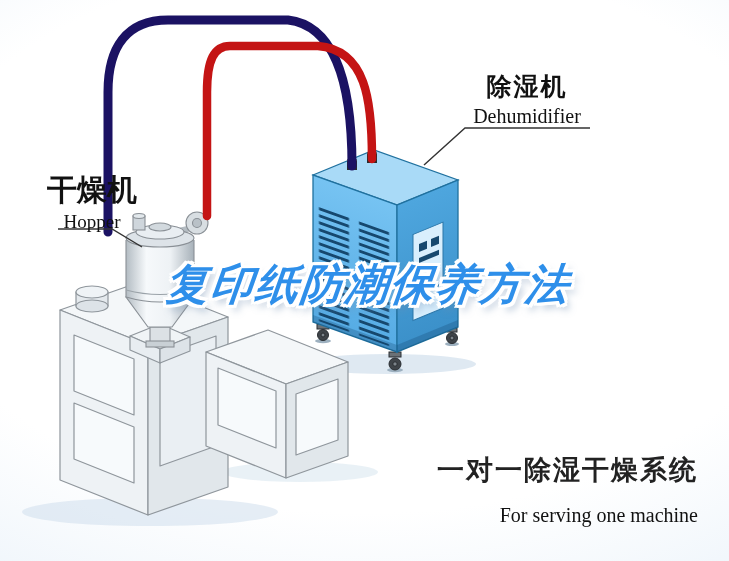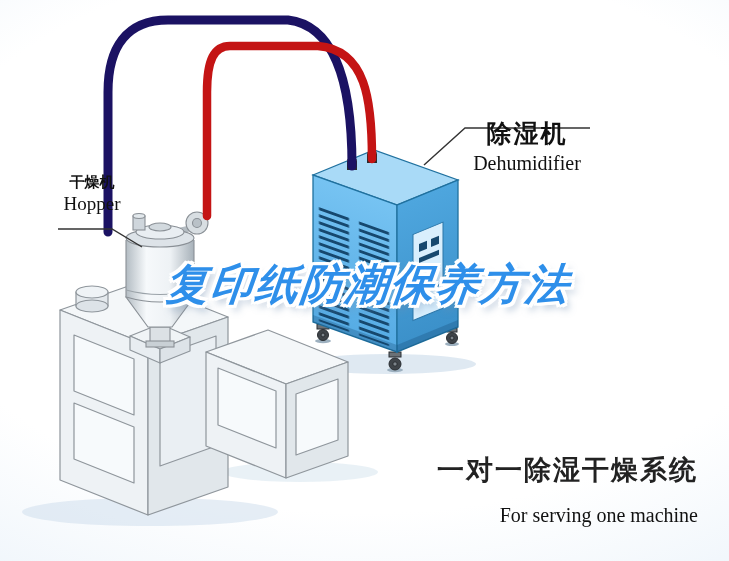--- a/index.html
+++ b/index.html
@@ -9,24 +9,24 @@
     overflow:hidden;
     background:
       radial-gradient(120% 95% at 50% 42%, #ffffff 52%, #e1edf8 100%);
     font-family:"Liberation Sans", sans-serif;
   }
   .canvas svg{position:absolute;left:0;top:0;}
   .label{position:absolute;text-align:center;color:#111;line-height:1.15;}
   .label .cn{font-weight:bold;}
   .label .en{font-family:"Liberation Serif", serif;}
   .hopper-label{left:44px;top:173px;width:96px;}
-  .hopper-label .cn{font-size:15px;}
+  .hopper-label .cn{font-size:30px;}
   .hopper-label .en{font-size:19px;margin-top:3px;}
   .dehum-label{left:452px;top:72px;width:150px;}
-  .dehum-label .cn{font-size:25px;letter-spacing:2px;margin-top:47px;}
+  .dehum-label .cn{font-size:25px;letter-spacing:2px;}
   .dehum-label .en{font-size:20px;margin-top:4px;}
   .title-overlay{
     position:absolute;left:148px;top:256px;width:440px;
     text-align:center;
     font-size:43px;font-weight:bold;font-style:italic;
     letter-spacing:2px;
     color:#2e8fea;
     transform:skewX(-6deg);
     text-shadow:
       3px 0 0 #fff,-3px 0 0 #fff,0 3px 0 #fff,0 -3px 0 #fff,

